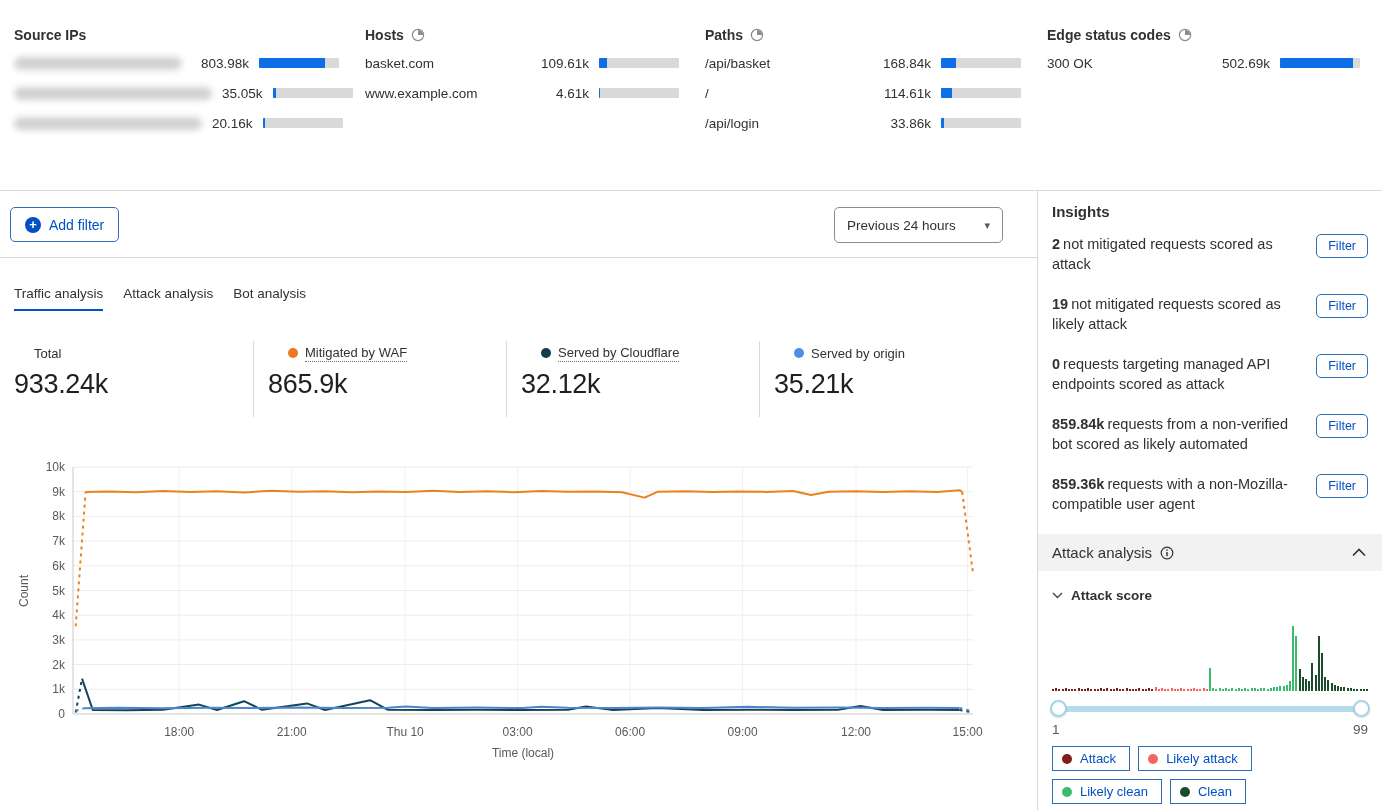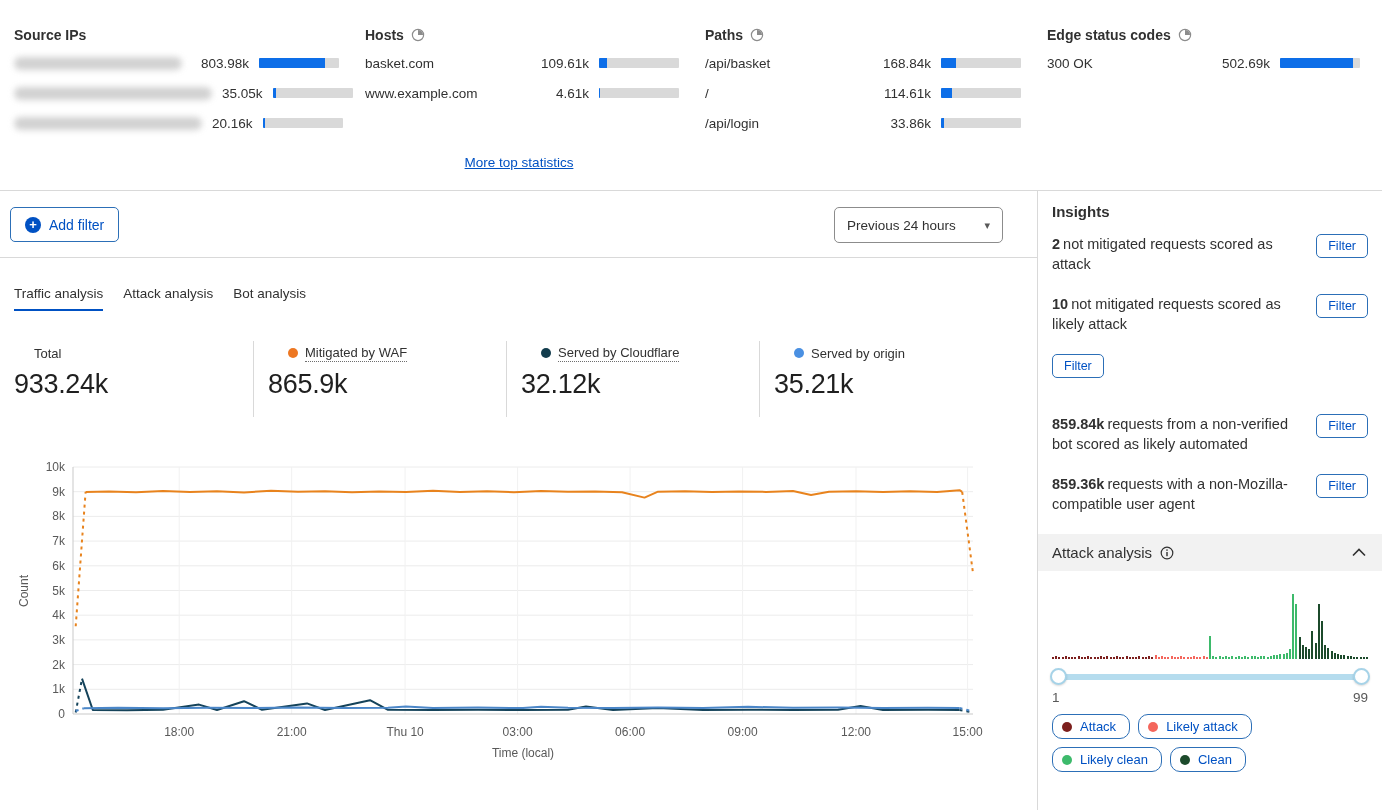--- a/index.html
+++ b/index.html
@@ -76,21 +76,21 @@
   .hbar { width:2px; }
 
   .slider { position:relative; margin-top:9px; height:18px; }
   .slider-track { position:absolute; top:6px; left:0; right:0; height:6px; background:#b5dcee; border-radius:3px; }
   .slider-handle { position:absolute; top:0; width:17px; height:17px; background:#fff; border:2px solid #a6d3e8;
     border-radius:50%; box-shadow:0 1px 2px rgba(0,0,0,.15); cursor:grab; }
   .slider-handle.left { left:-2px; } .slider-handle.right { right:-2px; }
   .slider-labels { display:flex; justify-content:space-between; font-size:13.5px; color:#595959; margin-top:4px; }
 
   .legend { margin-top:9px; display:flex; flex-wrap:wrap; gap:8px; }
-  .pill { display:inline-flex; align-items:center; gap:8px; border:1px solid #2c6fb7; border-radius:10px;
+  .pill { display:inline-flex; align-items:center; gap:8px; border:1px solid #2c6fb7; border-radius:0;
     background:#fff; padding:4px 13px 4px 9px; color:#0051c3; font-size:13px; font-family:inherit; cursor:pointer; }
 </style>
 </head>
 <body>
 
 <div id="app">
 
   <div class="top-stats">
 
     <div class="ts-col">
@@ -192,23 +192,20 @@
       <div class="ts-row">
         <span class="ts-label">300 OK</span>
         <span class="ts-value">502.69k</span>
         <span class="ts-bar-track">
             <span class="ts-bar-fill" style="display: block; width: 91%;"></span>
           </span>
       </div>
     </div>
   </div>
 
-  <div class="more-link-row">
-    <span class="more-link">More top statistics</span>
-  </div>
 
   <div class="h-divider"></div>
 
   <div class="main-left">
     <div class="filter-row">
       <button class="add-filter">
         <span class="plus-icon">+</span>
         <span>Add filter</span>
       </button>
       <div class="time-select">
@@ -309,24 +306,25 @@
   </div>
 
   <div class="right-panel">
     <div class="insights-title">Insights</div>
 
     <div class="insight">
       <div class="insight-text"><span class="ins-num">2</span><span>not mitigated requests scored as attack</span></div>
       <button class="filter-btn">Filter</button>
     </div>
     <div class="insight">
-      <div class="insight-text"><span class="ins-num">10</span><span>not mitigated requests scored as likely attack</span></div>
+      <div class="insight-text"><span class="ins-num">19</span><span>not mitigated requests scored as likely attack</span></div>
       <button class="filter-btn">Filter</button>
     </div>
     <div class="insight">
+      <div class="insight-text"><span class="ins-num">0</span><span>requests targeting managed API endpoints scored as attack</span></div>
       <button class="filter-btn">Filter</button>
     </div>
     <div class="insight">
       <div class="insight-text"><span class="ins-num">859.84k</span><span>requests from a non-verified bot scored as likely automated</span></div>
       <button class="filter-btn">Filter</button>
     </div>
     <div class="insight">
       <div class="insight-text"><span class="ins-num">859.36k</span><span>requests with a non-Mozilla-compatible user agent</span></div>
       <button class="filter-btn">Filter</button>
     </div>
@@ -342,20 +340,28 @@
             </svg>
         </span>
       </div>
       <span class="chev-up">
         <svg width="14" height="9" viewBox="0 0 14 9">
             <polyline points="1,7.5 7,1.5 13,7.5" fill="none" stroke="#313131" stroke-width="1.6"></polyline>
           </svg>
       </span>
     </div>
 
+    <div class="attack-score-row">
+      <span class="chev-sm">
+        <svg width="11" height="7" viewBox="0 0 11 7">
+            <polyline points="1,1 5.5,5.5 10,1" fill="none" stroke="#444" stroke-width="1.4"></polyline>
+          </svg>
+      </span>
+      <span class="attack-score-label">Attack score</span>
+    </div>
 
     <div id="histogram">
         <div class="hbar" style="height: 2px; background: rgb(124, 31, 29);"></div>
         <div class="hbar" style="height: 3px; background: rgb(124, 31, 29);"></div>
         <div class="hbar" style="height: 2px; background: rgb(124, 31, 29);"></div>
         <div class="hbar" style="height: 2px; background: rgb(124, 31, 29);"></div>
         <div class="hbar" style="height: 3px; background: rgb(124, 31, 29);"></div>
         <div class="hbar" style="height: 2px; background: rgb(124, 31, 29);"></div>
         <div class="hbar" style="height: 2px; background: rgb(124, 31, 29);"></div>
         <div class="hbar" style="height: 2px; background: rgb(124, 31, 29);"></div>

